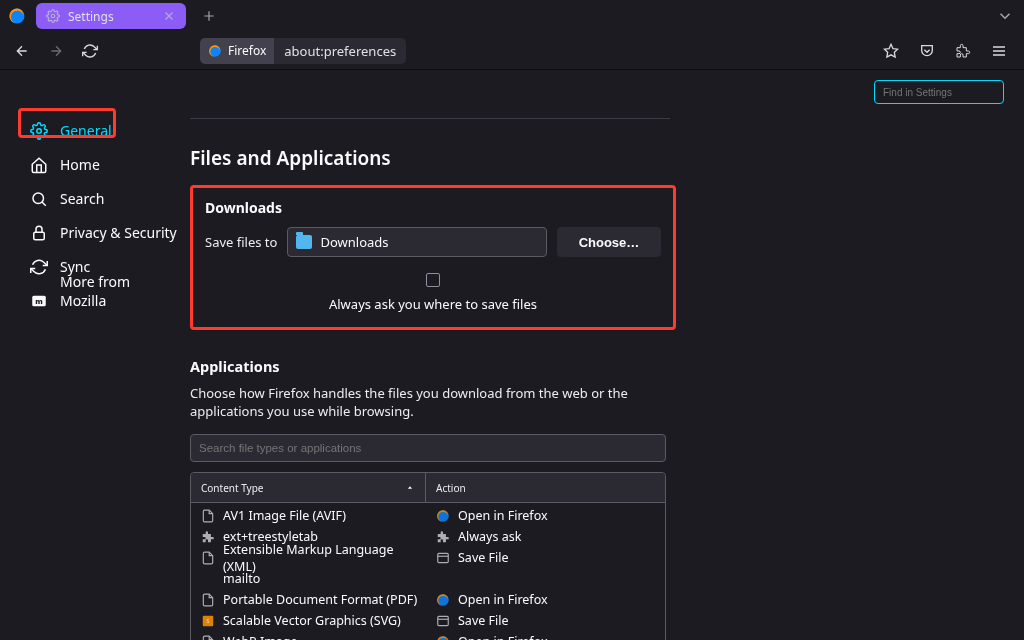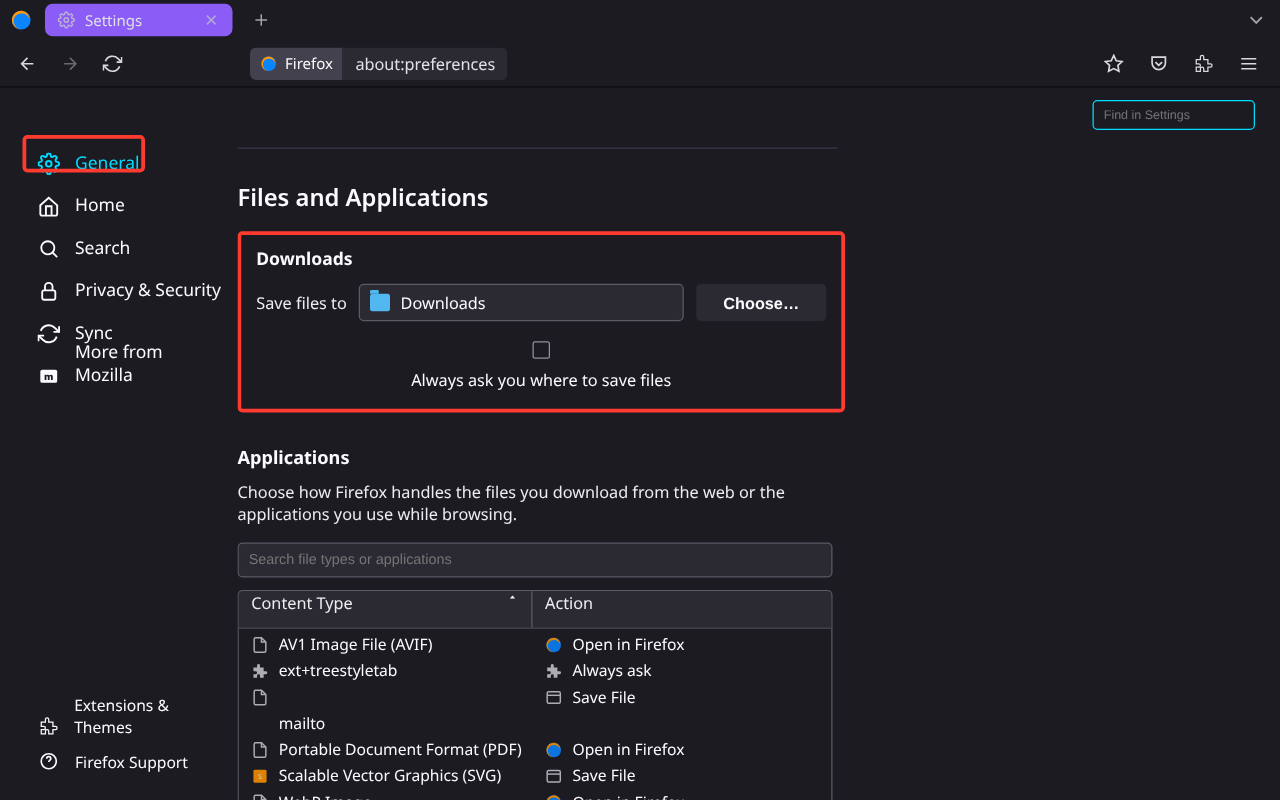--- a/index.html
+++ b/index.html
@@ -60,21 +60,21 @@
   .check-row { display:flex; align-items:center; gap:8px; margin-top:16px;flex-direction:column; }
   .check { width:14px; height:14px; border:1px solid #8f8f9d; border-radius:2px; background:transparent; }
 
   .apps-sec { margin-top:26px; width:476px; }
   .apps-sec h2 { font-size:14.5px; font-weight:700; }
   .apps-desc { font-size:13px; color:#ededf0; margin-top:8px; line-height:1.4; }
   .apps-search { width:100%; height:28px; background:#2b2a33; border:1px solid #5b5b66; border-radius:4px; padding:0 8px; color:#8f8f9d; font-size:11.5px; margin-top:14px; outline:none; }
 
   .apps-table { width:100%; border:1px solid #5b5b66; border-radius:4px; margin-top:10px; background:#1c1b22; }
   .at-head { display:flex; background:#2b2a33; height:30px; border-bottom:1px solid #5b5b66; border-radius:4px 4px 0 0; }
-  .at-head > div { display:flex; padding:0 10px; font-size:13px; color:#ededf0; }
+  .at-head > div { display:flex; align-items:center; padding:0 10px; font-size:10px; color:#ededf0; }
   .at-col1 { width:235px; border-right:1px solid #5b5b66; justify-content:space-between;}
   .at-col2 { flex:1; }
   .sort-arr { width:10px; height:10px; }
   .at-body { padding:2px 0; }
   .at-row { display:flex; height:21px; align-items:center; font-size:12.5px; }
   .at-row .c1 { width:235px; display:flex; align-items:center; gap:8px; padding-left:10px; }
   .at-row .c2 { flex:1; display:flex; align-items:center; gap:8px; padding-left:10px; }
   .file-ic { width:14px; height:14px; display:flex; align-items:center; justify-content:center; opacity:0.85; }
   .blank-ic { width:14px; }
 </style>
@@ -217,39 +217,20 @@
     <div class="side-item">
       <span class="si-icon">
           <svg width="18" height="18" viewBox="0 0 24 24">
             <rect x="3" y="5" width="18" height="14" rx="2" fill="#fbfbfe"></rect>
             <text x="12" y="16" text-anchor="middle" font-size="10" font-weight="900" fill="#1c1b22">m</text>
           </svg>
         </span>
       <span>More from Mozilla</span>
     </div>
 
-    <div class="sidebar-bottom">
-      <div class="side-item">
-        <span class="si-icon">
-            <svg width="16" height="16" viewBox="0 0 24 24" fill="none" stroke="#fbfbfe" stroke-width="1.5">
-              <path d="M20 12h-3V7h-5V4a2 2 0 10-4 0v3H3v5h3a2 2 0 110 4H3v5h5v-3a2 2 0 114 0v3h5v-5h3a2 2 0 100-4z"></path>
-            </svg>
-          </span>
-        <span>Extensions &amp; Themes</span>
-      </div>
-      <div class="side-item">
-        <span class="si-icon">
-            <svg width="16" height="16" viewBox="0 0 24 24" fill="none" stroke="#fbfbfe" stroke-width="2">
-              <circle cx="12" cy="12" r="9"></circle>
-              <path d="M9.5 9a2.5 2.5 0 115 0c0 1.5-2.5 2-2.5 4M12 17h.01"></path>
-            </svg>
-          </span>
-        <span>Firefox Support</span>
-      </div>
-    </div>
   </div>
 
   <div class="main">
     <div class="find-wrap">
       <input class="find-box" placeholder="Find in Settings" style="">
     </div>
     <div class="main-inner">
       <hr class="div">
       <h1>Files and Applications</h1>
 
@@ -325,20 +306,21 @@
                 </div>
               </div>
               <div class="at-row">
                 <div class="c1">
                   <span class="file-ic">
                     <svg width="14" height="14" viewBox="0 0 24 24" fill="none" stroke="#c7c7cd" stroke-width="2">
                       <path d="M14 2H6a2 2 0 00-2 2v16a2 2 0 002 2h12a2 2 0 002-2V8z"></path>
                       <path d="M14 2v6h6"></path>
                     </svg>
                   </span>
+                  <span>Extensible Markup Language (XML)</span>
                 </div>
                 <div class="c2">
                   <span class="file-ic">
                     <svg width="14" height="14" viewBox="0 0 24 24" fill="none" stroke="#c7c7cd" stroke-width="2">
                       <rect x="3" y="4" width="18" height="16" rx="2"></rect>
                       <path d="M3 9h18"></path>
                     </svg>
                   </span>
                   <span>Save File</span>
                 </div>

